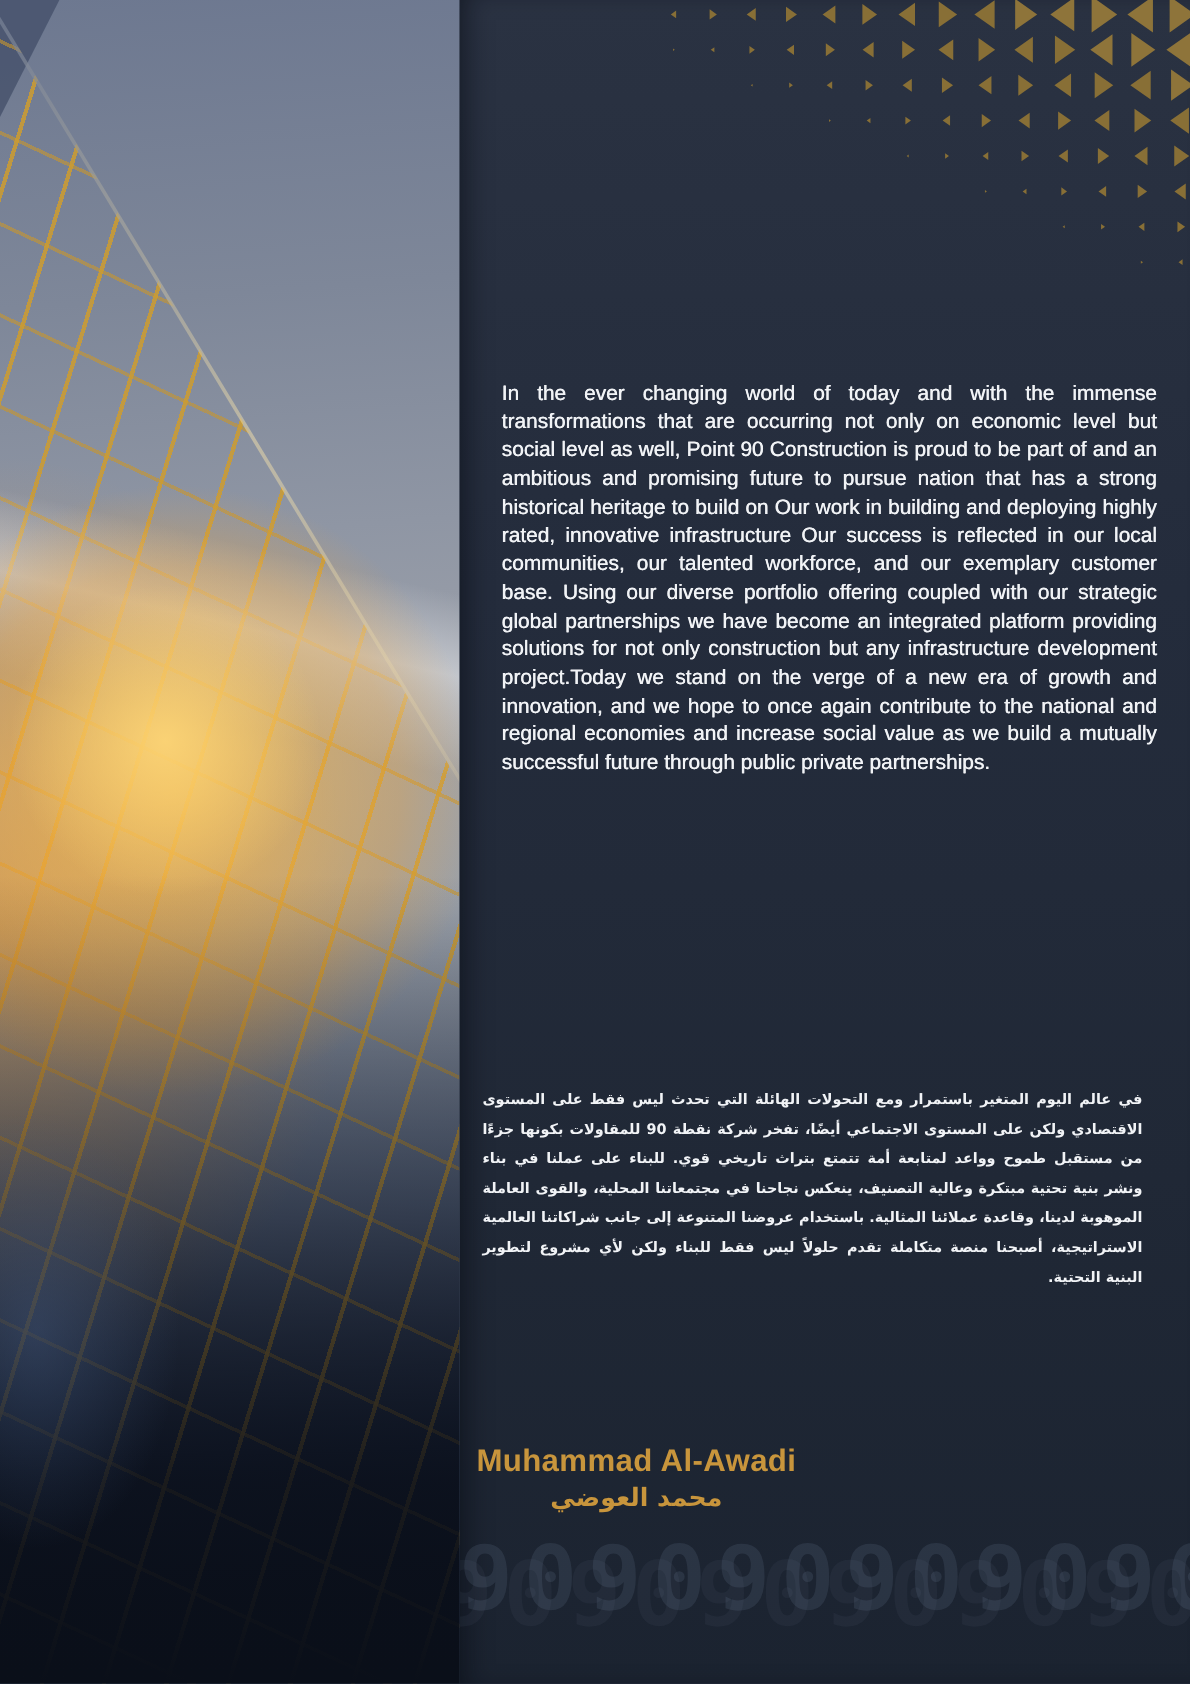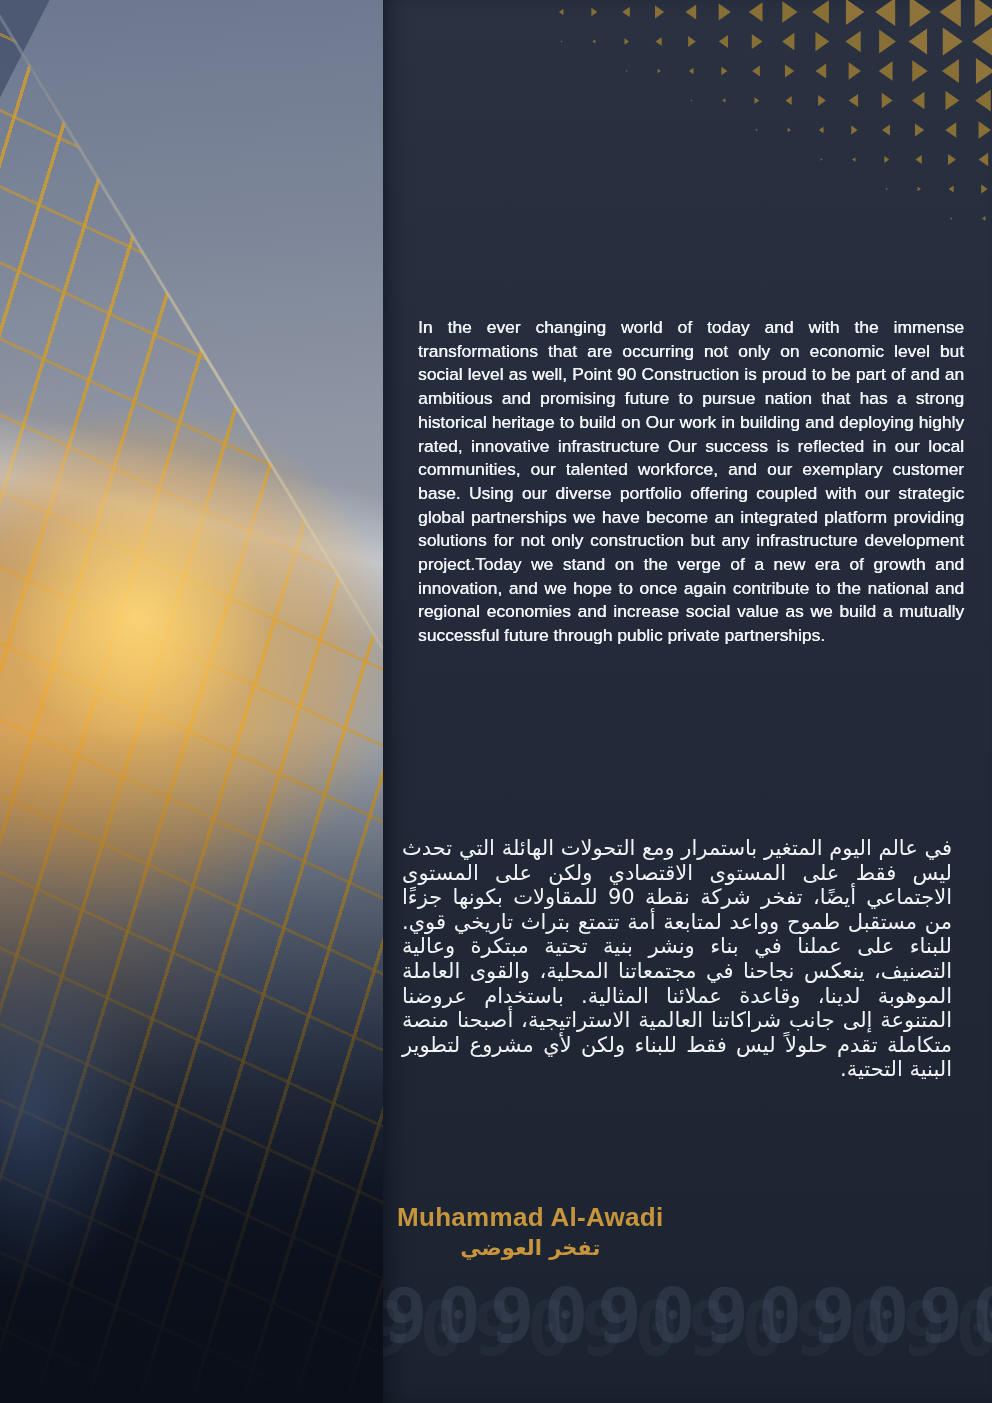--- a/index.html
+++ b/index.html
@@ -96,22 +96,22 @@
     text-shadow: 0.35px 0 0 currentColor;
   }
 
   .ar { direction: rtl; font-family: "DejaVu Sans", sans-serif; }
   .ar-heading {
     position: absolute; right: 46px; top: 806px;
     font-size: 32px; font-weight: bold;
     color: #c9922f;
   }
   .ar-paragraph {
-    position: absolute; right: 40px; top: 836px; width: 550px;
-    font-size: 21px; line-height: 24.6px; font-weight: normal;
+    position: absolute; right: 40px; top: 904px; width: 550px;
+    font-size: 12px; line-height: 24.6px; font-weight: bold;
     text-align: justify;
     color: #f1f3f6;
   }
   .ar-paragraph p { margin: 0; }
 
   .signature {
     position: absolute; left: 14px; top: 1202px;
     display: inline-block;
   }
   .sig-en {
@@ -228,19 +228,19 @@
 
     <p class="en-paragraph">In the ever changing world of today and with the immense transformations that are occurring not only on economic level but social level as well, Point 90 Construction is proud to be part of and an ambitious and promising future to pursue nation that has a strong historical heritage to build on Our work in building and deploying highly rated, innovative infrastructure Our success is reflected in our local communities, our talented workforce, and our exemplary customer base. Using our diverse portfolio offering coupled with our strategic global partnerships we have become an integrated platform providing solutions for not only construction but any infrastructure development project.Today we stand on the verge of a new era of growth and innovation, and we hope to once again contribute to the national and regional economies and increase social value as we build a mutually successful future through public private partnerships.</p>
 
 
     <div class="ar ar-paragraph">
       <p>في عالم اليوم المتغير باستمرار ومع التحولات الهائلة التي تحدث ليس فقط على المستوى الاقتصادي ولكن على المستوى الاجتماعي أيضًا، تفخر شركة نقطة 90 للمقاولات بكونها جزءًا من مستقبل طموح وواعد لمتابعة أمة تتمتع بتراث تاريخي قوي. للبناء على عملنا في بناء ونشر بنية تحتية مبتكرة وعالية التصنيف، ينعكس نجاحنا في مجتمعاتنا المحلية، والقوى العاملة الموهوبة لدينا، وقاعدة عملائنا المثالية. باستخدام عروضنا المتنوعة إلى جانب شراكاتنا العالمية الاستراتيجية، أصبحنا منصة متكاملة تقدم حلولاً ليس فقط للبناء ولكن لأي مشروع لتطوير البنية التحتية.</p>
     </div>
 
     <div class="signature">
       <span class="sig-en">Muhammad Al-Awadi</span>
-      <span class="sig-ar ar">تفخر العوضي</span>
+      <span class="sig-ar ar">محمد العوضي</span>
     </div>
 
     <div class="digits-band">90909090909090909090909090909090</div>
 
   </div>
 </div>
 
 </body></html>

